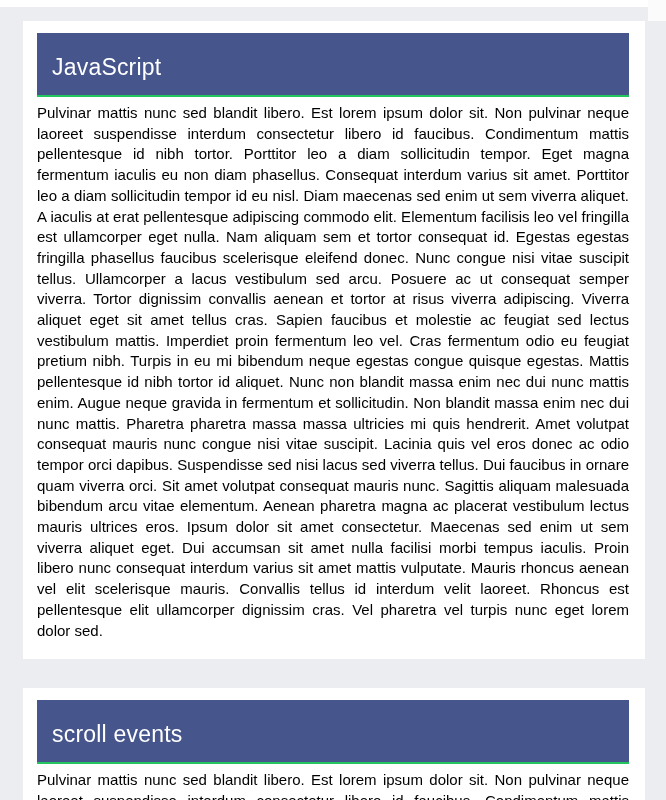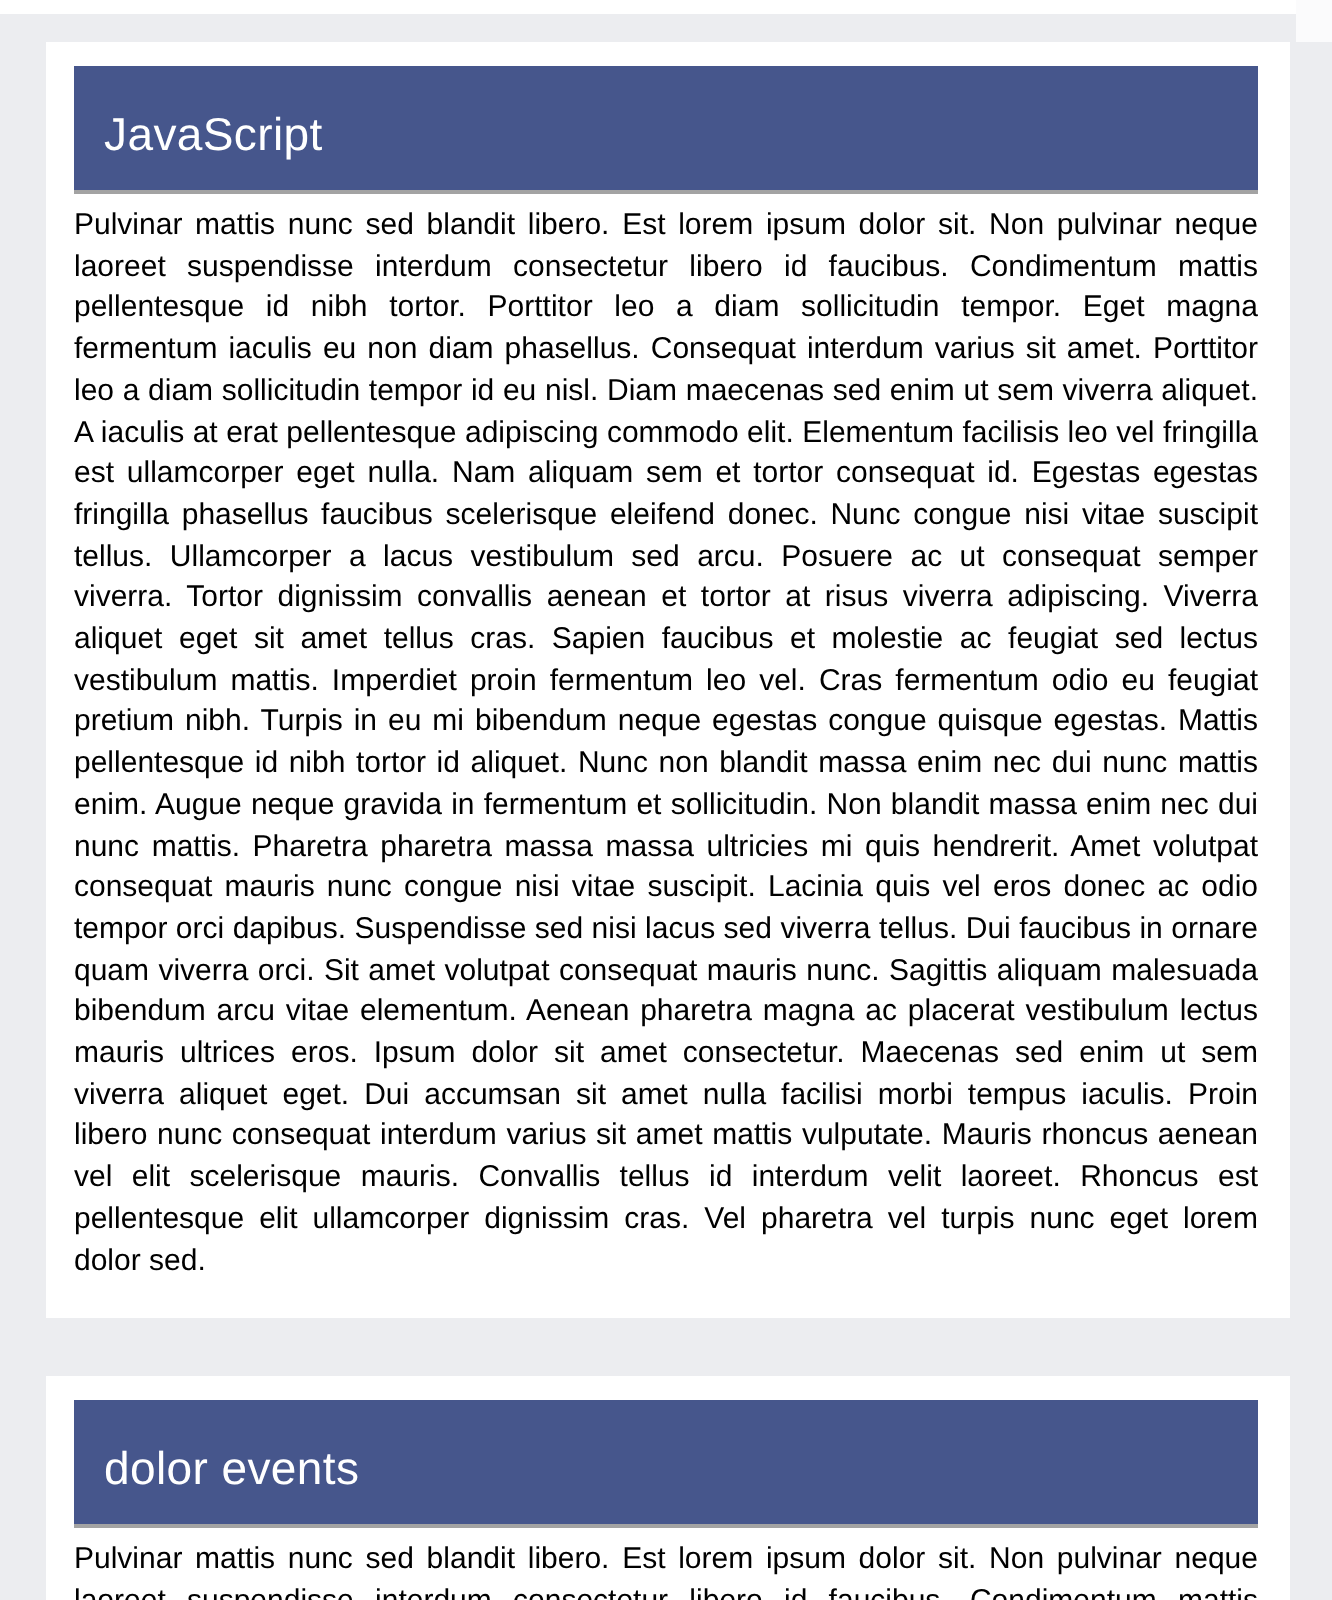--- a/index.html
+++ b/index.html
@@ -24,21 +24,21 @@
   }
   .card {
     width: 622px;
     background: #ffffff;
     padding: 12px 16px 18px 14px;
     margin-bottom: 29px;
   }
   .card-header {
     height: 64px;
     background: #46568c;
-    border-bottom: 2px solid #a3a3a3;
+    border-bottom: 2px solid #22c55e;
     display: flex;
     align-items: center;
     padding: 6px 0 0 15px;
   }
   .card-title {
     color: #ffffff;
     font-size: 23px;
     font-weight: 400;
     letter-spacing: 0.2px;
   }
@@ -74,21 +74,21 @@
 
     <article class="card">
       <header class="card-header">
         <h1 class="card-title">JavaScript</h1>
       </header>
       <p class="card-body">Pulvinar mattis nunc sed blandit libero. Est lorem ipsum dolor sit. Non pulvinar neque laoreet suspendisse interdum consectetur libero id faucibus. Condimentum mattis pellentesque id nibh tortor. Porttitor leo a diam sollicitudin tempor. Eget magna fermentum iaculis eu non diam phasellus. Consequat interdum varius sit amet. Porttitor leo a diam sollicitudin tempor id eu nisl. Diam maecenas sed enim ut sem viverra aliquet. A iaculis at erat pellentesque adipiscing commodo elit. Elementum facilisis leo vel fringilla est ullamcorper eget nulla. Nam aliquam sem et tortor consequat id. Egestas egestas fringilla phasellus faucibus scelerisque eleifend donec. Nunc congue nisi vitae suscipit tellus. Ullamcorper a lacus vestibulum sed arcu. Posuere ac ut consequat semper viverra. Tortor dignissim convallis aenean et tortor at risus viverra adipiscing. Viverra aliquet eget sit amet tellus cras. Sapien faucibus et molestie ac feugiat sed lectus vestibulum mattis. Imperdiet proin fermentum leo vel. Cras fermentum odio eu feugiat pretium nibh. Turpis in eu mi bibendum neque egestas congue quisque egestas. Mattis pellentesque id nibh tortor id aliquet. Nunc non blandit massa enim nec dui nunc mattis enim. Augue neque gravida in fermentum et sollicitudin. Non blandit massa enim nec dui nunc mattis. Pharetra pharetra massa massa ultricies mi quis hendrerit. Amet volutpat consequat mauris nunc congue nisi vitae suscipit. Lacinia quis vel eros donec ac odio tempor orci dapibus. Suspendisse sed nisi lacus sed viverra tellus. Dui faucibus in ornare quam viverra orci. Sit amet volutpat consequat mauris nunc. Sagittis aliquam malesuada bibendum arcu vitae elementum. Aenean pharetra magna ac placerat vestibulum lectus mauris ultrices eros. Ipsum dolor sit amet consectetur. Maecenas sed enim ut sem viverra aliquet eget. Dui accumsan sit amet nulla facilisi morbi tempus iaculis. Proin libero nunc consequat interdum varius sit amet mattis vulputate. Mauris rhoncus aenean vel elit scelerisque mauris. Convallis tellus id interdum velit laoreet. Rhoncus est pellentesque elit ullamcorper dignissim cras. Vel pharetra vel turpis nunc eget lorem dolor sed.</p>
     </article>
 
     <article class="card">
       <header class="card-header">
-        <h1 class="card-title">dolor events</h1>
+        <h1 class="card-title">scroll events</h1>
       </header>
       <p class="card-body">Pulvinar mattis nunc sed blandit libero. Est lorem ipsum dolor sit. Non pulvinar neque laoreet suspendisse interdum consectetur libero id faucibus. Condimentum mattis pellentesque id nibh tortor. Porttitor leo a diam sollicitudin tempor. Eget magna fermentum iaculis eu non diam phasellus. Consequat interdum varius sit amet. Porttitor leo a diam sollicitudin tempor id eu nisl. Diam maecenas sed enim ut sem viverra aliquet. A iaculis at erat pellentesque adipiscing commodo elit. Elementum facilisis leo vel fringilla est ullamcorper eget nulla. Nam aliquam sem et tortor consequat id. Egestas egestas fringilla phasellus faucibus scelerisque eleifend donec. Nunc congue nisi vitae suscipit tellus. Ullamcorper a lacus vestibulum sed arcu. Posuere ac ut consequat semper viverra. Tortor dignissim convallis aenean et tortor at risus viverra adipiscing. Viverra aliquet eget sit amet tellus cras. Sapien faucibus et molestie ac feugiat sed lectus vestibulum mattis. Imperdiet proin fermentum leo vel. Cras fermentum odio eu feugiat pretium nibh. Turpis in eu mi bibendum neque egestas congue quisque egestas. Mattis pellentesque id nibh tortor id aliquet. Nunc non blandit massa enim nec dui nunc mattis enim. Augue neque gravida in fermentum et sollicitudin. Non blandit massa enim nec dui nunc mattis. Pharetra pharetra massa massa ultricies mi quis hendrerit. Amet volutpat consequat mauris nunc congue nisi vitae suscipit.</p>
     </article>
 
   </div>
 
   <div class="scrollbar">
     <div class="scrollbar-thumb"></div>
   </div>
 </div>

